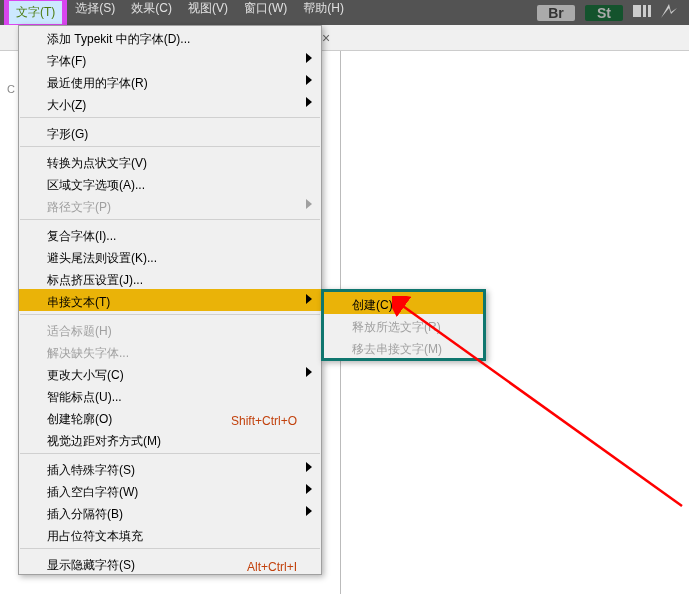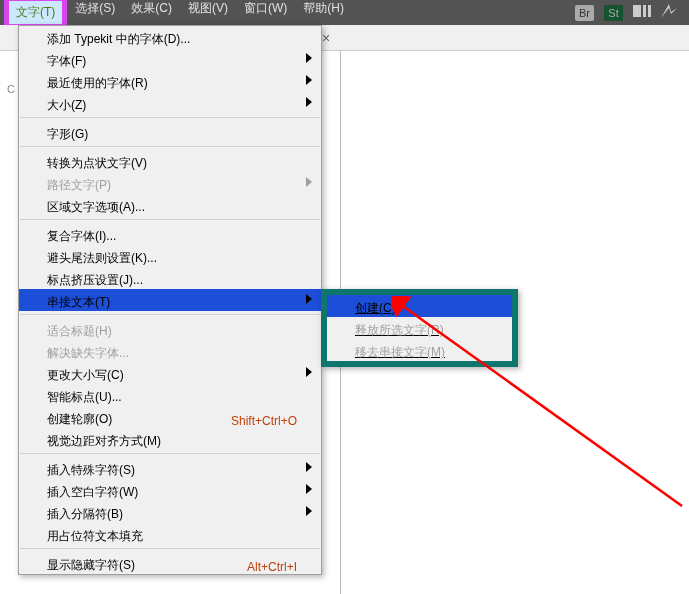--- a/index.html
+++ b/index.html
@@ -4,39 +4,39 @@
   <style>
     * { margin: 0; padding: 0; box-sizing: border-box; font-family: "Microsoft YaHei", "SimSun", sans-serif; font-size: 12px; }
     body { width: 689px; height: 594px; background: #fff; overflow: hidden; position: relative; }
     
     .topbar { height: 25px; background: #535353; display: flex; align-items: center; padding: 0 4px; color: #ccc; }
     .menubar { display: flex; }
     .menubar-item { padding: 4px 8px; cursor: default; }
     .menubar-item.active { background: #cce8ff; color: #4d7c0f; border: 5px solid #d946ef; padding: 3px 7px; }
     .menubar-item.inactive { color: #e0e0e0; }
     .topbar-right { margin-left: auto; display: flex; align-items: center; gap: 10px; padding-right: 8px; }
-    .top-icon { width: 19px; height: 16px; background: #aaa; border-radius: 2px; display:flex; align-items:center; justify-content:center; color:#333; font-size:11px; font-weight:normal; }
+    .top-icon { width: 38px; height: 16px; background: #aaa; border-radius: 2px; display:flex; align-items:center; justify-content:center; color:#333; font-size:14px; font-weight:bold; }
     .top-icon.dark { background: #14532d; color:#aaa; }
     
     .docbar { height: 26px; background: #f0f0f0; border-bottom: 1px solid #ccc; position: relative; }
     .close-x { position: absolute; left: 322px; top: 5px; color: #666; font-size: 14px; }
     
     .canvas-area { position: absolute; left: 340px; top: 51px; right: 0; bottom: 0; background: #fff; border-left: 1px solid #bbb; }
     .left-letter { position: absolute; left: 7px; top: 83px; color: #888; font-size: 11px; }
     
     .dropdown { position: absolute; left: 18px; top: 25px; width: 304px; background: #f0f0f0; border: 1px solid #a0a0a0; box-shadow: 2px 2px 6px rgba(0,0,0,0.3); }
     .menu-item { height: 22px; display: flex; align-items: flex-end; padding: 0 24px 0 28px; color: #000; cursor: default; position: relative; }
     .menu-item.disabled { color: #a0a0a0; }
-    .menu-item.highlighted { background: #1d4ed8; }
+    .menu-item.highlighted { background: #eab308; }
     .menu-sep { height: 1px; background: #d0d0d0; margin: 3px 1px; }
     .shortcut { margin-left: auto; color: #c2410c; }
     .submenu-arrow { position: absolute; right: 8px; top: 4px; }
     .submenu-arrow svg { width: 8px; height: 12px; }
     
-    .submenu { position: absolute; left: 321px; top: 289px; width: 197px; background: #f0f0f0; border: 6px solid #0f766e; box-shadow: 2px 2px 6px rgba(0,0,0,0.3); text-decoration: underline; }
+    .submenu { position: absolute; left: 321px; top: 289px; width: 165px; background: #f0f0f0; border: 3px solid #0f766e; box-shadow: 2px 2px 6px rgba(0,0,0,0.3); }
     
     .arrow-annotation { position: absolute; left: 392px; top: 296px; pointer-events: none; }
   </style>
 </head>
 <body>
 
 <div class="topbar">
   <div class="menubar">
     <div class="menubar-item active">文字(T)</div>
     <div class="menubar-item inactive">选择(S)</div>
@@ -91,28 +91,28 @@
           </svg></span>
       </div>
       <div class="menu-sep"></div>
       <div class="menu-item">
         <span>字形(G)</span>
       </div>
       <div class="menu-sep"></div>
       <div class="menu-item">
         <span>转换为点状文字(V)</span>
       </div>
+      <div class="menu-item">
+        <span>区域文字选项(A)...</span>
+      </div>
       <div class="menu-item disabled">
         <span>路径文字(P)</span>
         <span class="submenu-arrow"><svg viewBox="0 0 8 12">
             <path d="M1 1 L7 6 L1 11 Z" fill="#a0a0a0"></path>
           </svg></span>
-      </div>
-      <div class="menu-item">
-        <span>区域文字选项(A)...</span>
       </div>
       <div class="menu-sep"></div>
       <div class="menu-item">
         <span>复合字体(I)...</span>
       </div>
       <div class="menu-item">
         <span>避头尾法则设置(K)...</span>
       </div>
       <div class="menu-item">
         <span>标点挤压设置(J)...</span>

